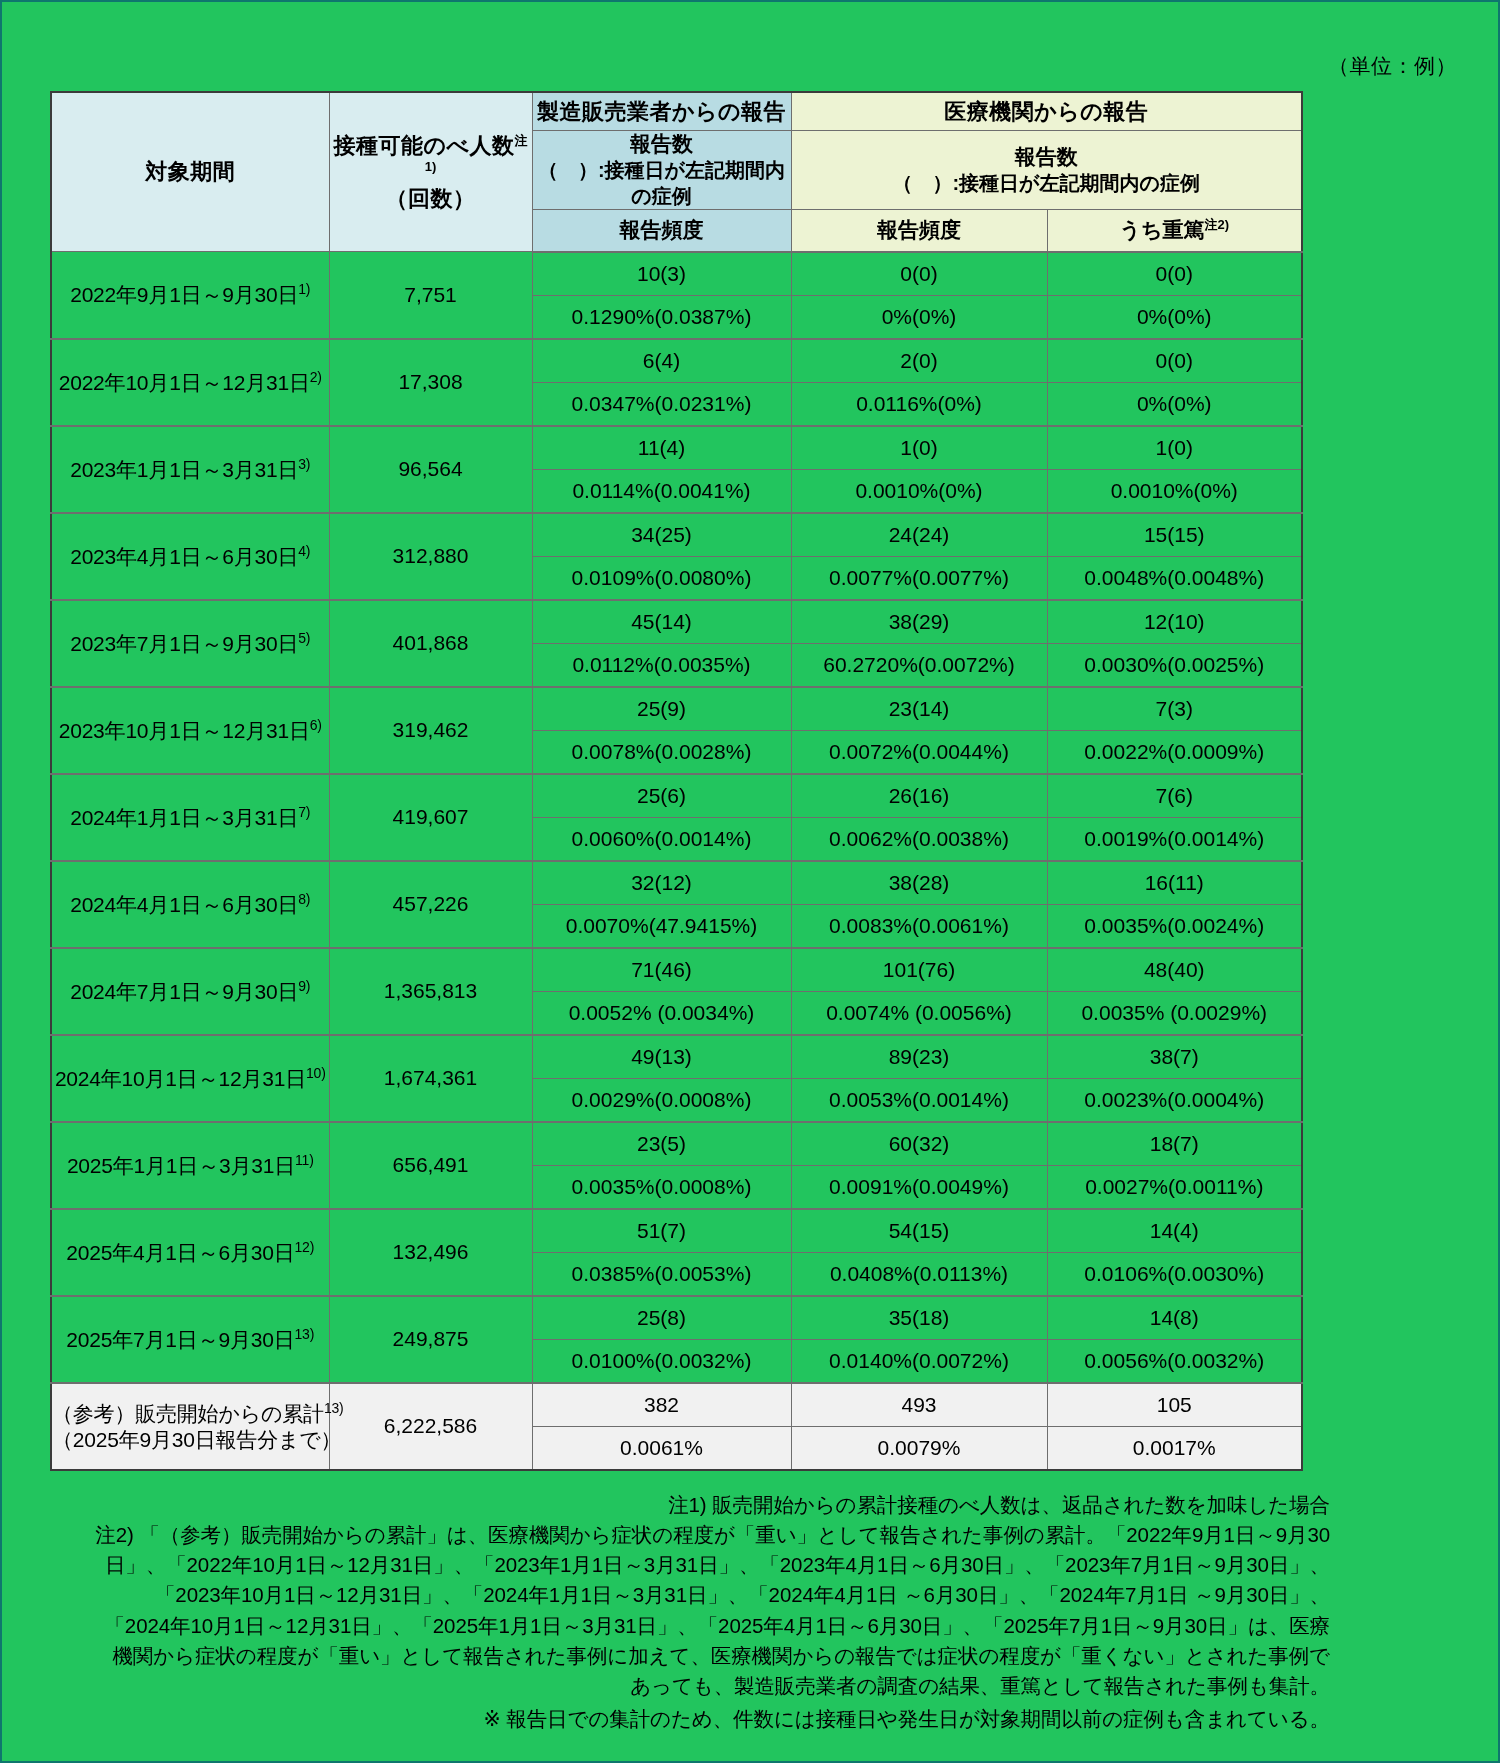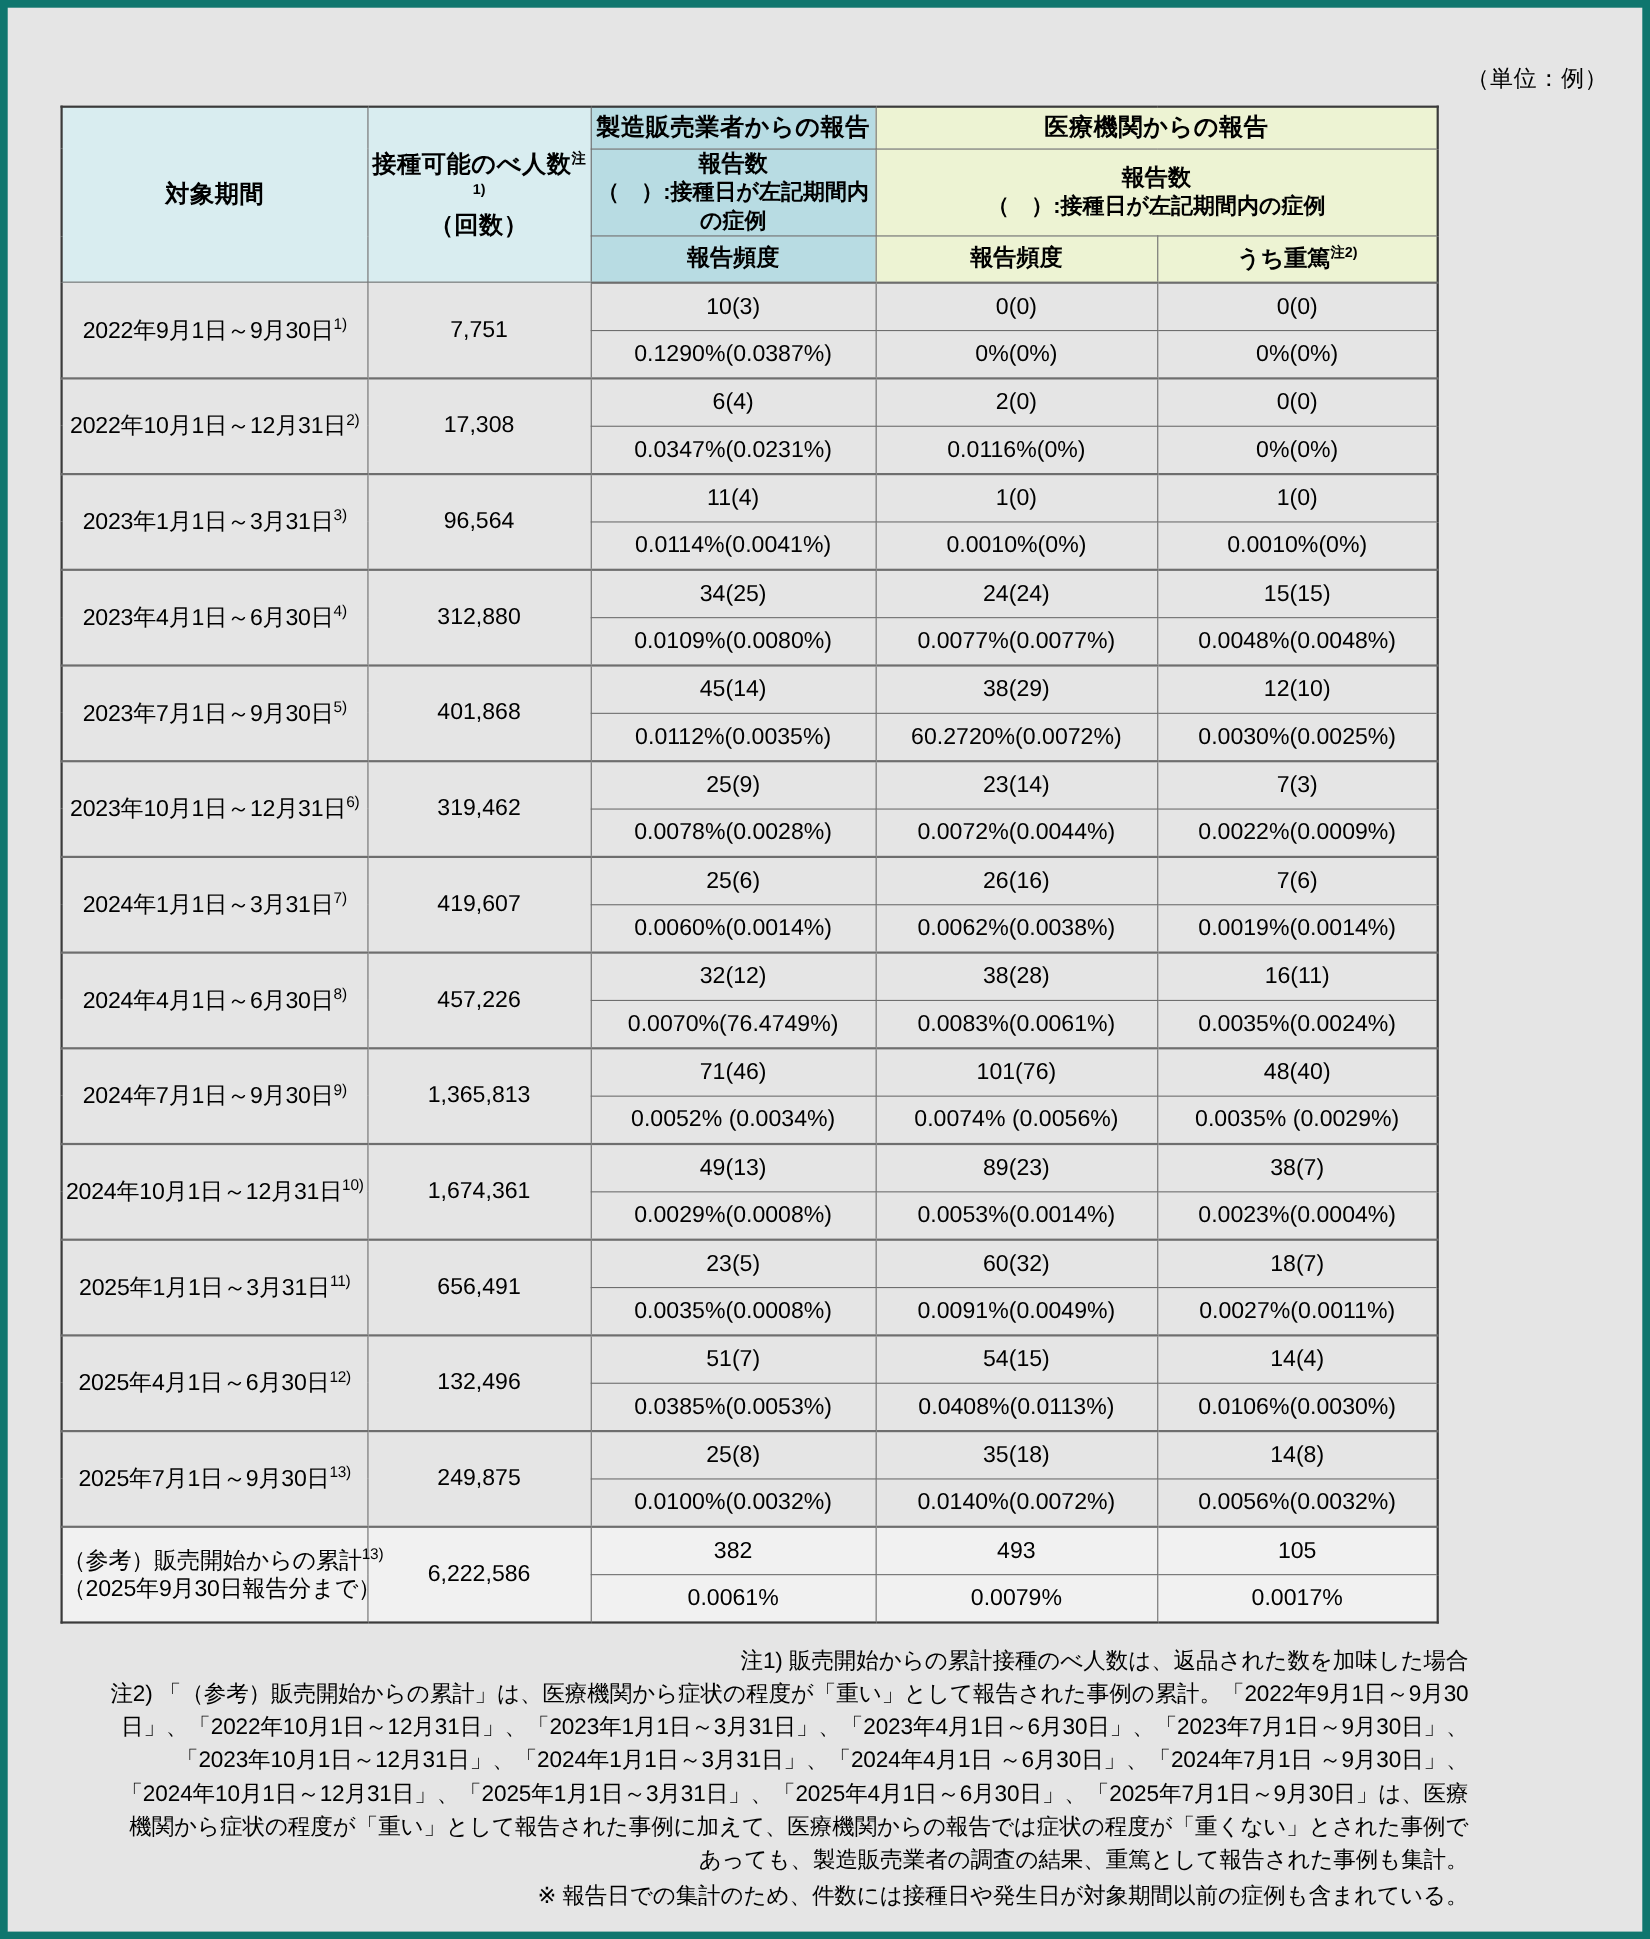--- a/index.html
+++ b/index.html
@@ -14,22 +14,22 @@
     color: #000000;
     overflow: hidden;
     position: relative;
   }
   
   .page-frame {
     position: absolute;
     left: 0; top: 0;
     width: 1500px; height: 1763px;
     box-sizing: border-box;
-    border: 7px solid #0f766e;
-    background: #e5e5e5;
+    border: 2px solid #0f766e;
+    background: #22c55e;
   }
   .inner {
     position: absolute;
     left: 7px; top: 7px;
     width: 1486px;
     height: 1749px;
     box-sizing: border-box;
     padding: 0;
   }
   .unit-note {
@@ -256,21 +256,21 @@
             <td class="pct-cell thick-b outer-right">0.0019%(0.0014%)</td>
           </tr>
           <tr>
             <td rowspan="2" class="period-cell outer-left thick-b"><span>2024年4月1日～6月30日</span><sup class="rn">8)</sup></td>
             <td rowspan="2" class="num-cell thick-b">457,226</td>
             <td class="val-cell ">32(12)</td>
             <td class="val-cell ">38(28)</td>
             <td class="val-cell outer-right">16(11)</td>
           </tr>
           <tr>
-            <td class="pct-cell thick-b ">0.0070%(76.4749%)</td>
+            <td class="pct-cell thick-b ">0.0070%(47.9415%)</td>
             <td class="pct-cell thick-b ">0.0083%(0.0061%)</td>
             <td class="pct-cell thick-b outer-right">0.0035%(0.0024%)</td>
           </tr>
           <tr>
             <td rowspan="2" class="period-cell outer-left thick-b"><span>2024年7月1日～9月30日</span><sup class="rn">9)</sup></td>
             <td rowspan="2" class="num-cell thick-b">1,365,813</td>
             <td class="val-cell ">71(46)</td>
             <td class="val-cell ">101(76)</td>
             <td class="val-cell outer-right">48(40)</td>
           </tr>

